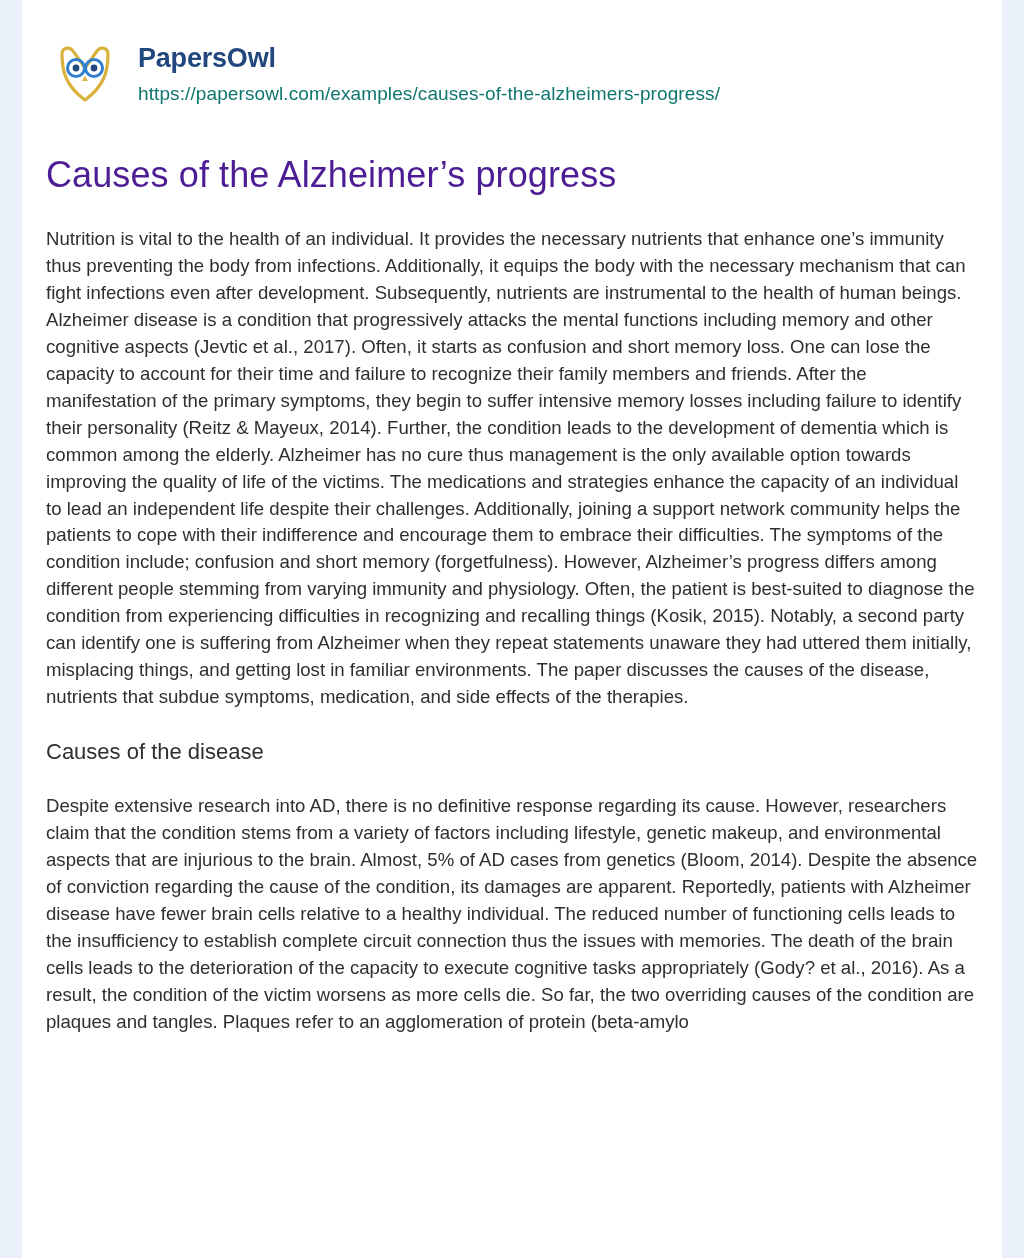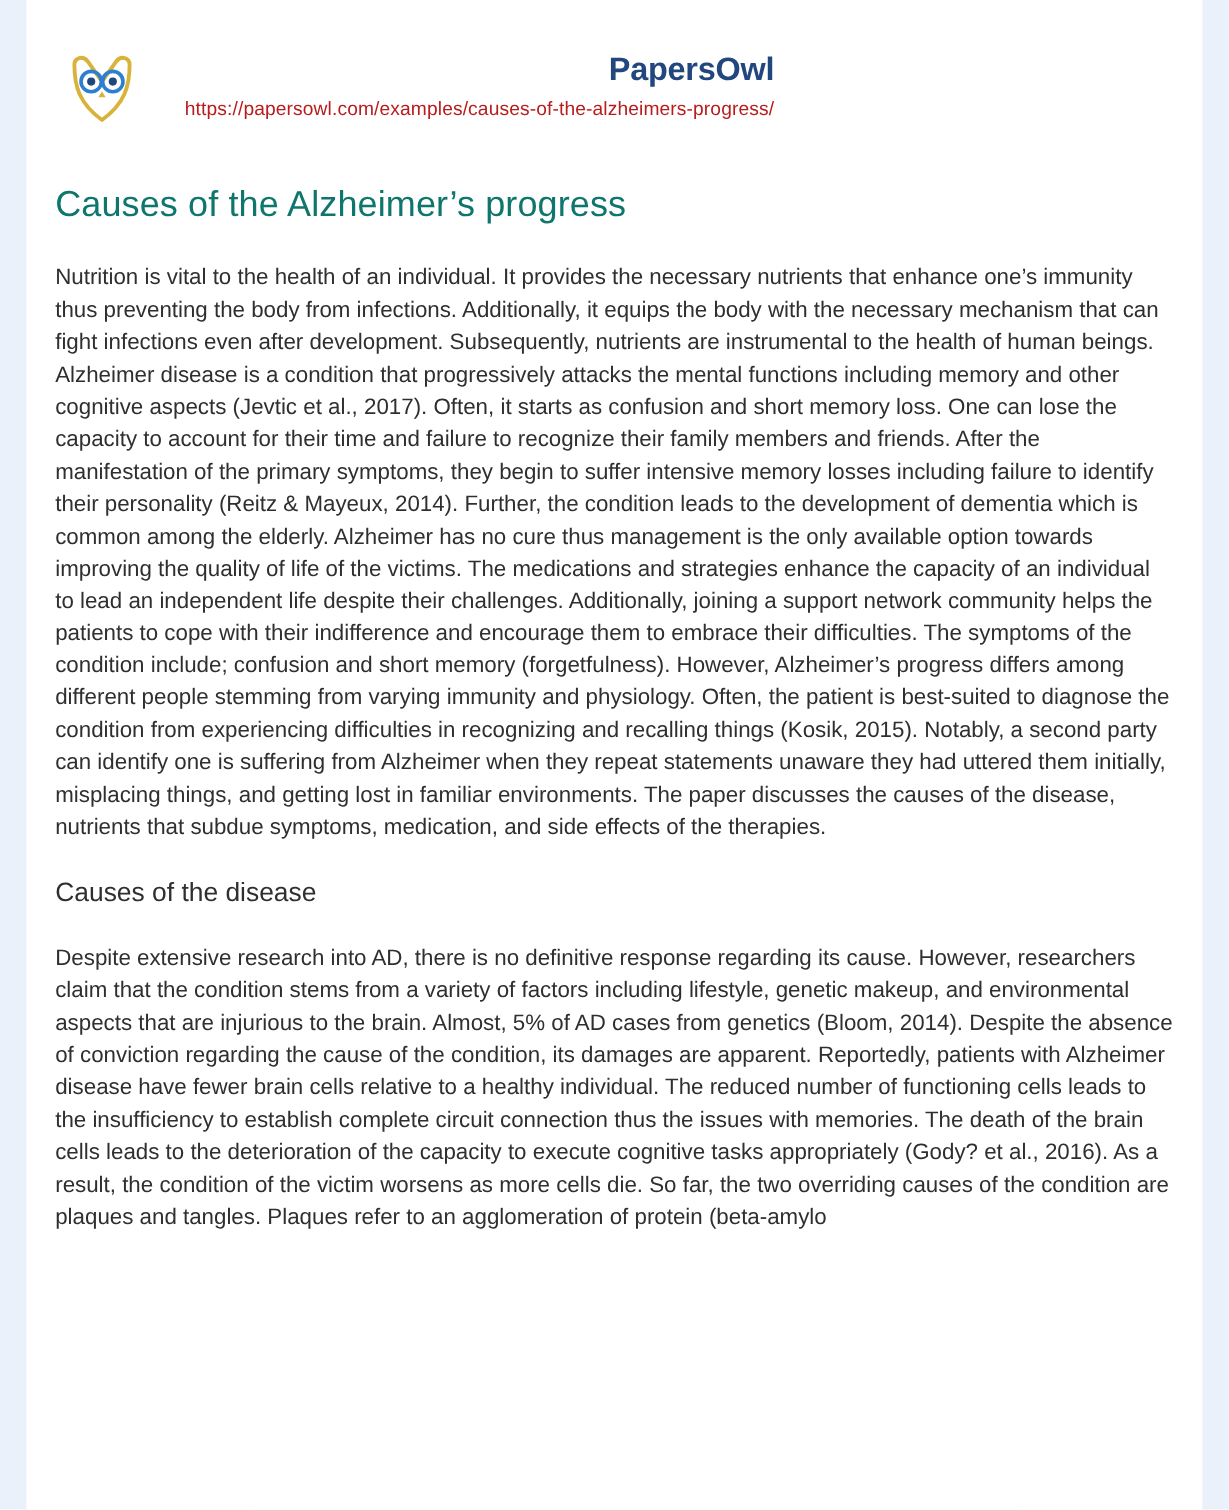--- a/index.html
+++ b/index.html
@@ -45,43 +45,42 @@
     align-items: flex-start;
   }
   .logo {
     width: 66px;
     height: 66px;
     flex: 0 0 66px;
     margin-left: 6px;
     margin-top: 2px;
   }
   .brand-text-block {
-    margin-left: 36px;
+    margin-left: 20px;
     padding-top: 4px;
-    text-align: right;
   }
   .brand-name {
     font-size: 27px;
     font-weight: bold;
     color: #22477e;
     letter-spacing: -0.2px;
     line-height: 1.1;
   }
   .site-url {
     margin-top: 9px;
-    font-size: 16px;
-    color: #b91c1c;
+    font-size: 19px;
+    color: #0f766e;
     letter-spacing: 0.1px;
     text-decoration: none;
     display: inline-block;
   }
   .title {
     margin-top: 54px;
-    font-size: 30px;
-    color: #0f766e;
+    font-size: 36px;
+    color: #4c1d95;
     font-weight: normal;
     letter-spacing: 0.1px;
   }
   .body-copy {
     margin-top: 30px;
     font-size: 18.6px;
     line-height: 1.45;
     color: #2f2f2f;
     text-align: left;
   }

